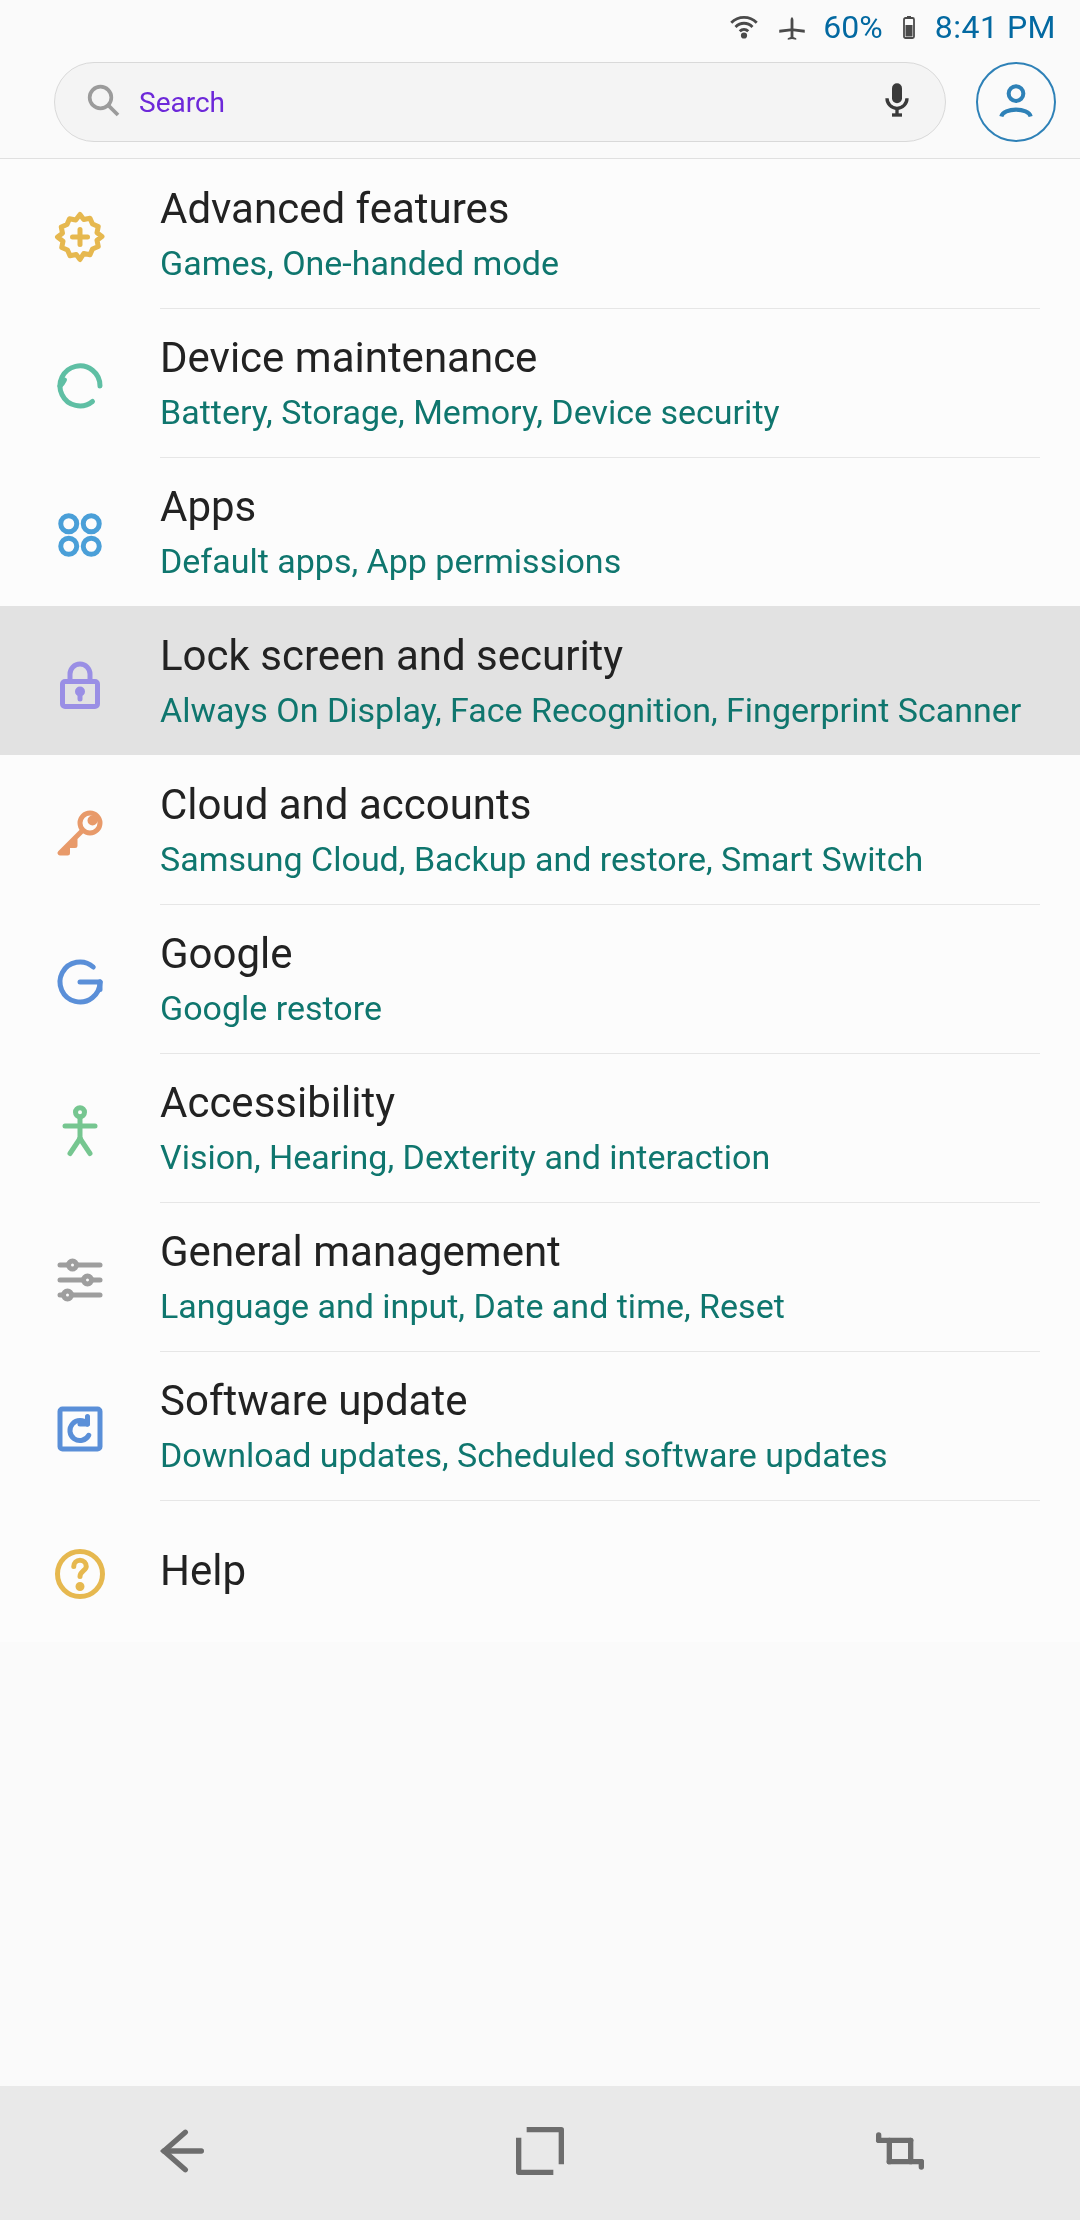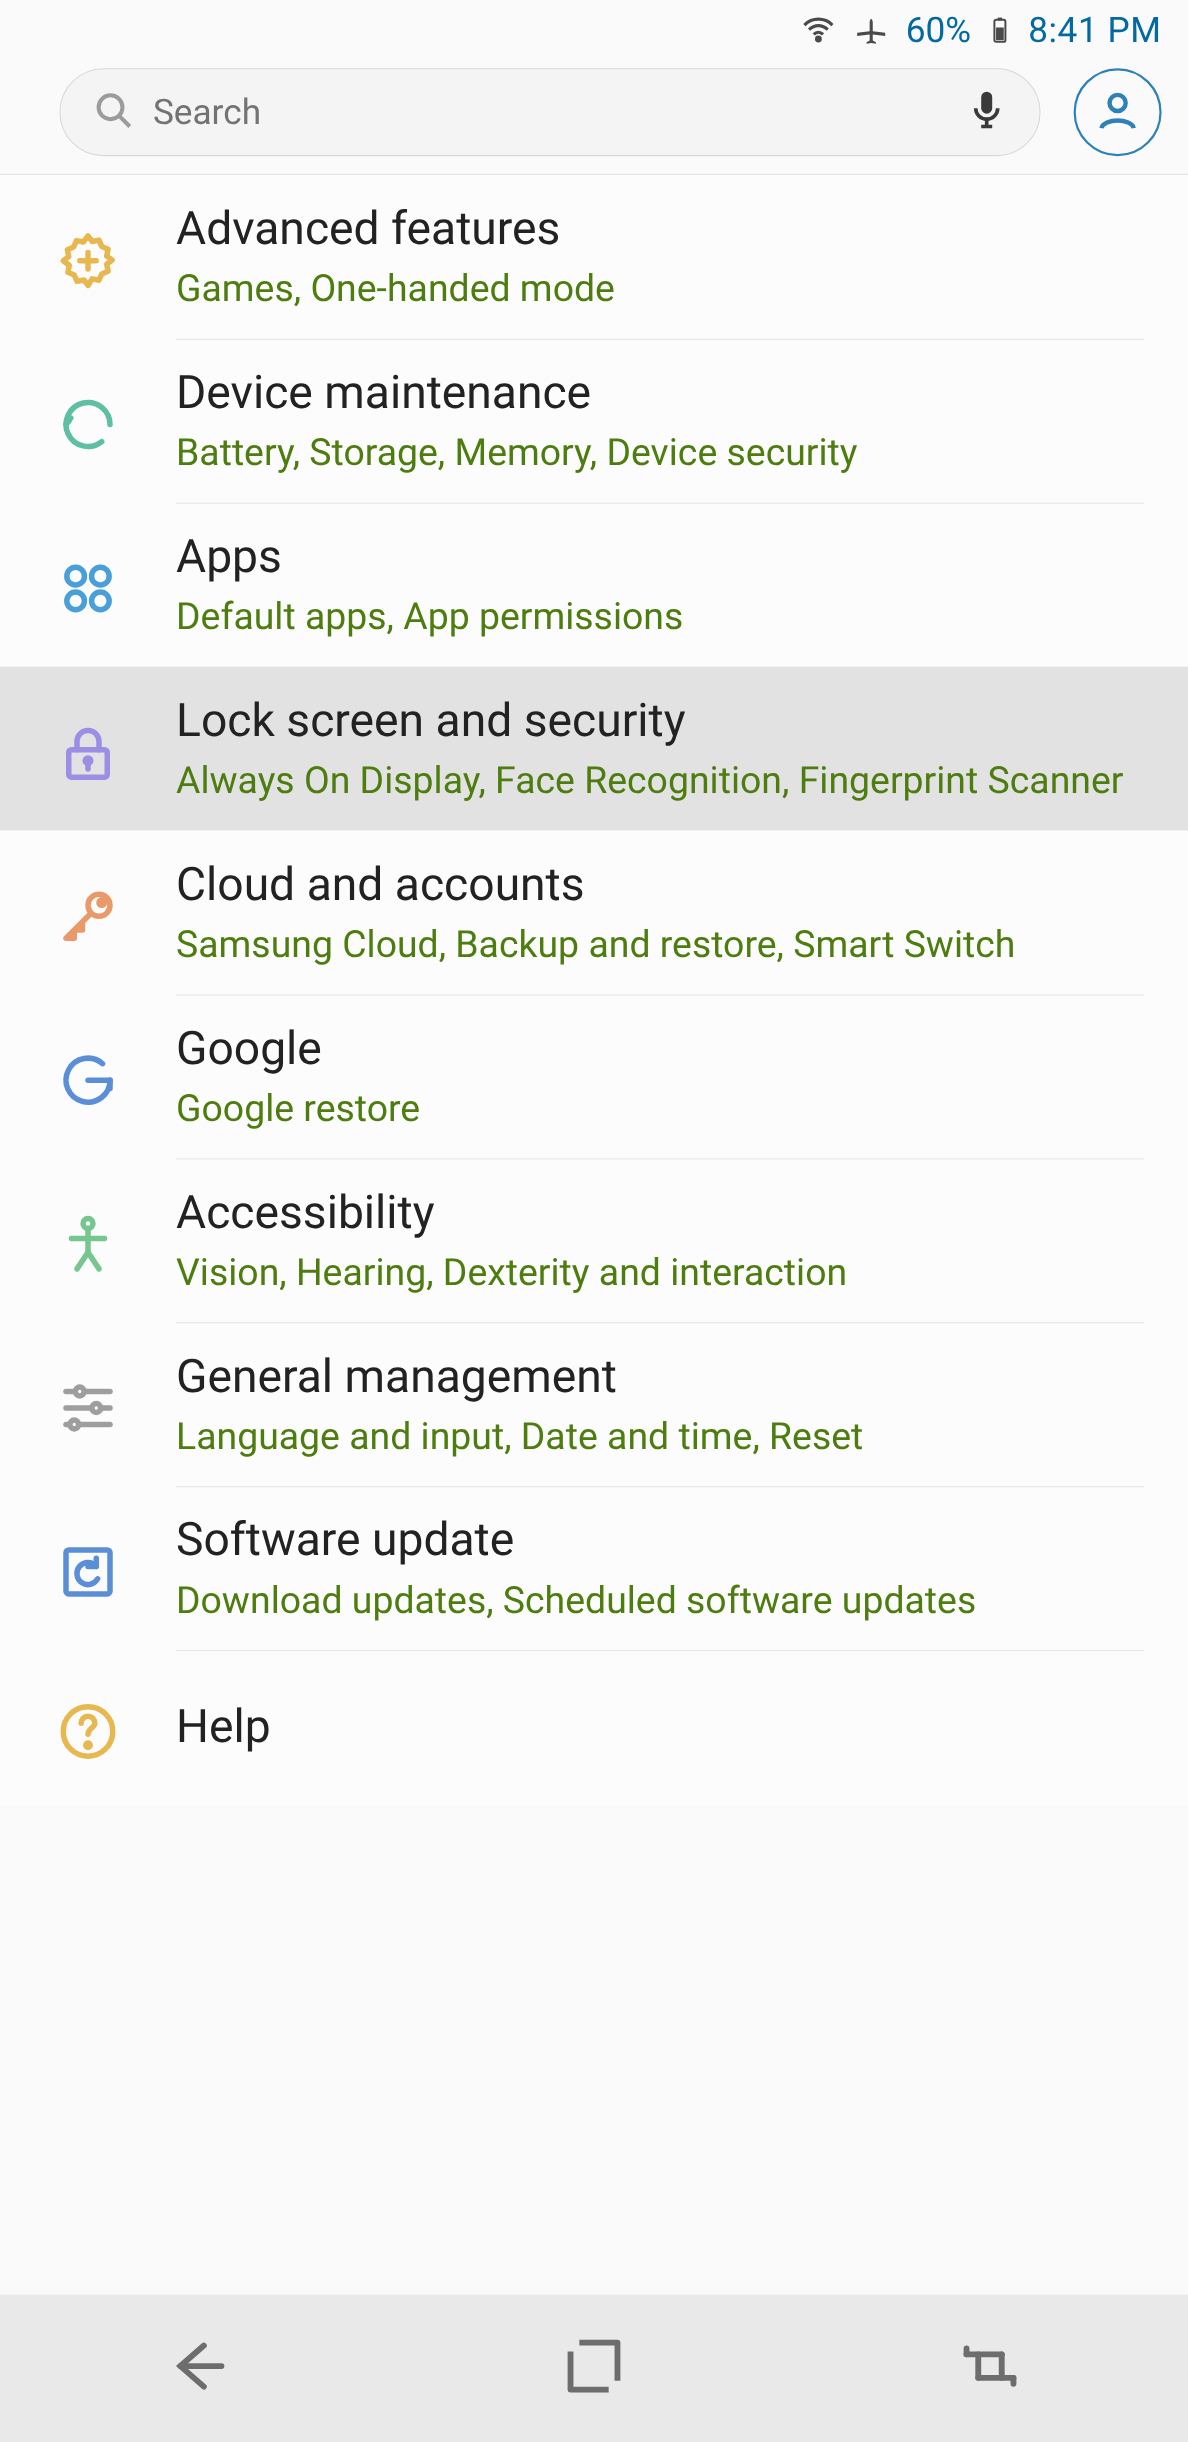--- a/index.html
+++ b/index.html
@@ -3,34 +3,34 @@
 <meta charset="utf-8">
 <style>
   * { box-sizing: border-box; margin: 0; padding: 0; }
   html, body { width: 1080px; height: 2220px; font-family: -apple-system, Roboto, "Segoe UI", Arial, sans-serif; background: #fafafa; overflow: hidden; }
   .status-bar { height: 54px; display: flex; justify-content: flex-end; align-items: center; padding: 0 24px; gap: 14px; font-size: 32px; color: #0369a1; }
   .status-bar .battery-pct { font-size: 32px; }
   .status-bar .clock { font-size: 32px; letter-spacing: 0.5px; }
   .status-bar svg { display: block; }
   .header-row { display: flex; align-items: center; padding: 8px 24px 16px 54px; gap: 30px; }
   .search-pill { flex: 1; height: 80px; border: 1px solid #d9d9d9; border-radius: 40px; background: #f4f4f4; display: flex; align-items: center; padding: 0 28px; gap: 16px; }
-  .search-pill .placeholder { color: #737373; font-size: 32px; flex: 1; }
+  .search-pill .placeholder { color: #6d28d9; font-size: 28px; flex: 1; }
   .profile-btn { width: 80px; height: 80px; border: 2.5px solid #2e81b7; border-radius: 50%; display: flex; align-items: center; justify-content: center; }
   .divider-top { height: 1px; background: #e0e0e0; }
   .list { background: #fcfcfc; }
   .item { display: flex; align-items: center; min-height: 142px; padding: 24px 40px 24px 0; position: relative; }
   .item + .item::before { content: ""; position: absolute; top: 0; left: 160px; right: 40px; height: 1px; background: #e6e6e6; }
   .item.selected { background: #e2e2e2; }
   .item.selected::before { display: none; }
   .item.selected + .item::before { display: none; }
   .icon-col { width: 160px; display: flex; align-items: center; justify-content: center; padding-top: 6px; }
   .icon-col svg { width: 60px; height: 60px; }
   .text-col { flex: 1; min-width: 0; display: flex; flex-direction: column; gap: 6px; }
   .title { font-size: 42px; color: #222; line-height: 1.25; }
-  .subtitle { font-size: 34px; color: #4d7c0f; line-height: 1.25; white-space: nowrap; overflow: hidden; text-overflow: ellipsis; }
+  .subtitle { font-size: 34px; color: #0f766e; line-height: 1.25; white-space: nowrap; overflow: hidden; text-overflow: ellipsis; }
   .bottom-bar { position: absolute; bottom: 0; left: 0; right: 0; height: 134px; background: #e9e9e9; display: flex; align-items: center; justify-content: space-around; }
   .bottom-bar svg { width: 64px; height: 64px; }
   .peek { height: 70px; overflow: hidden; }
 </style>
 </head>
 <body>
 
 <div class="status-bar">
   <span>
     <svg viewBox="0 0 24 24" width="34" height="34" fill="none" stroke="#4a4a4a" stroke-width="2">

